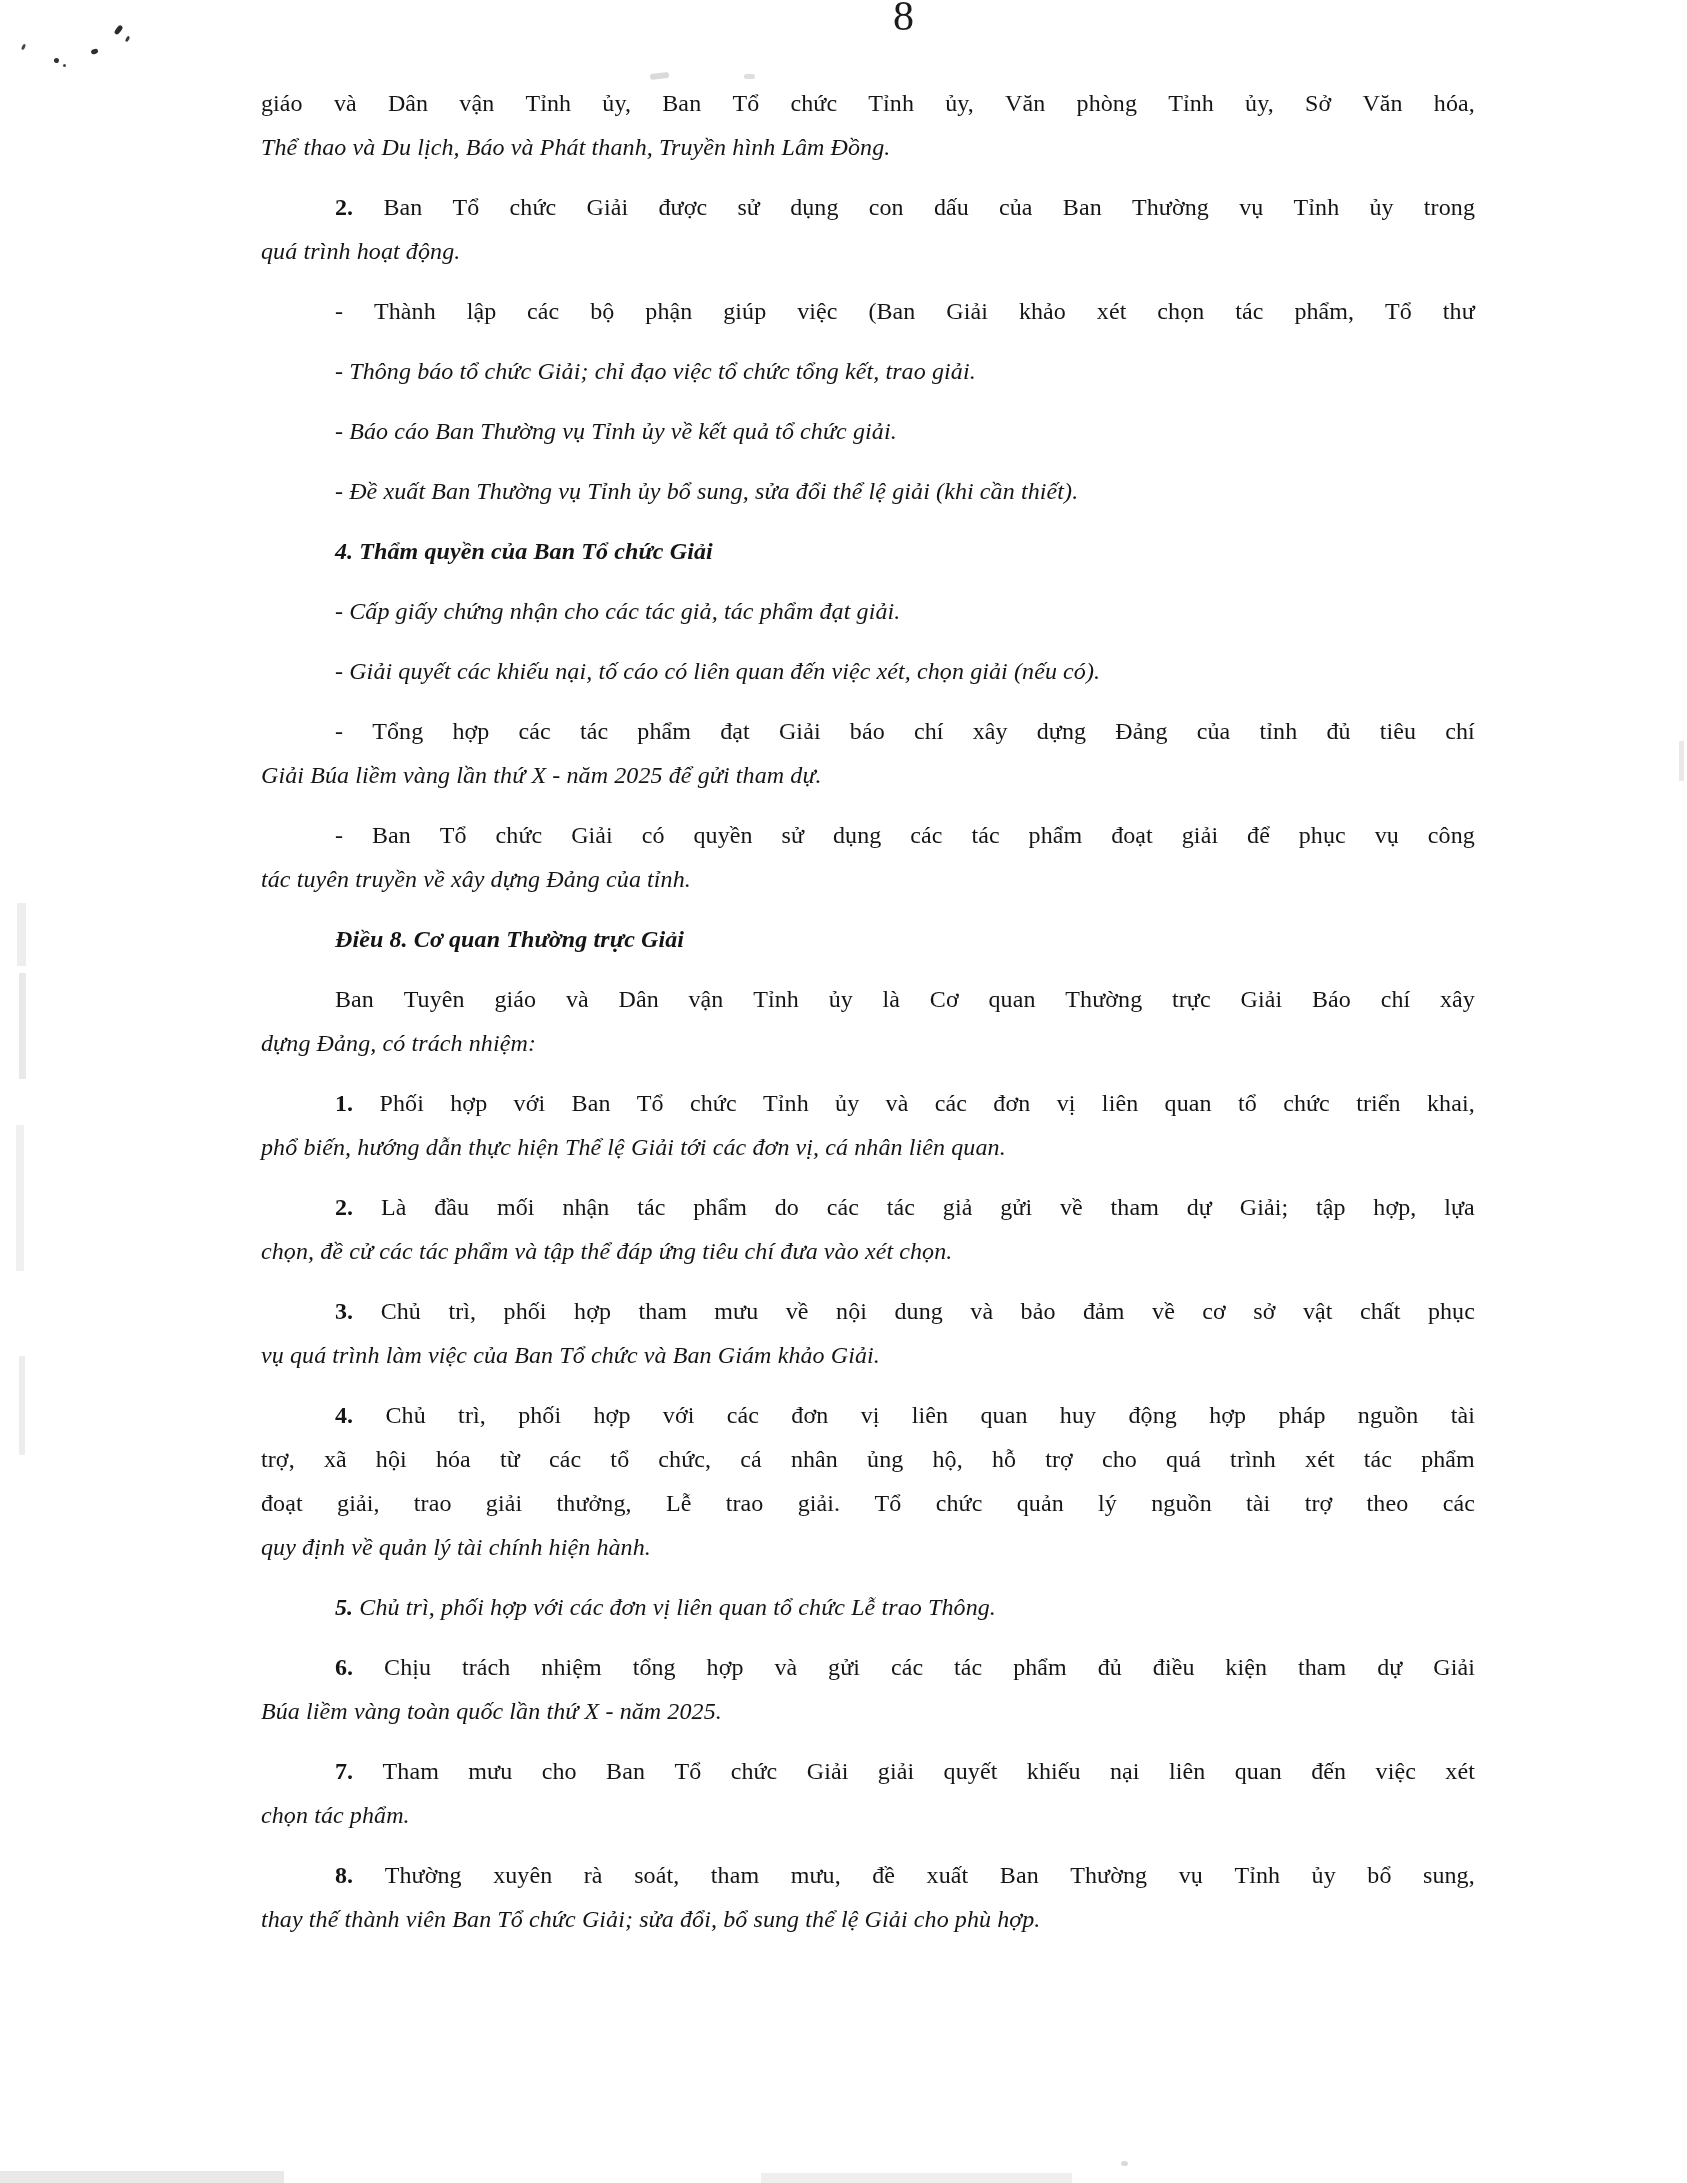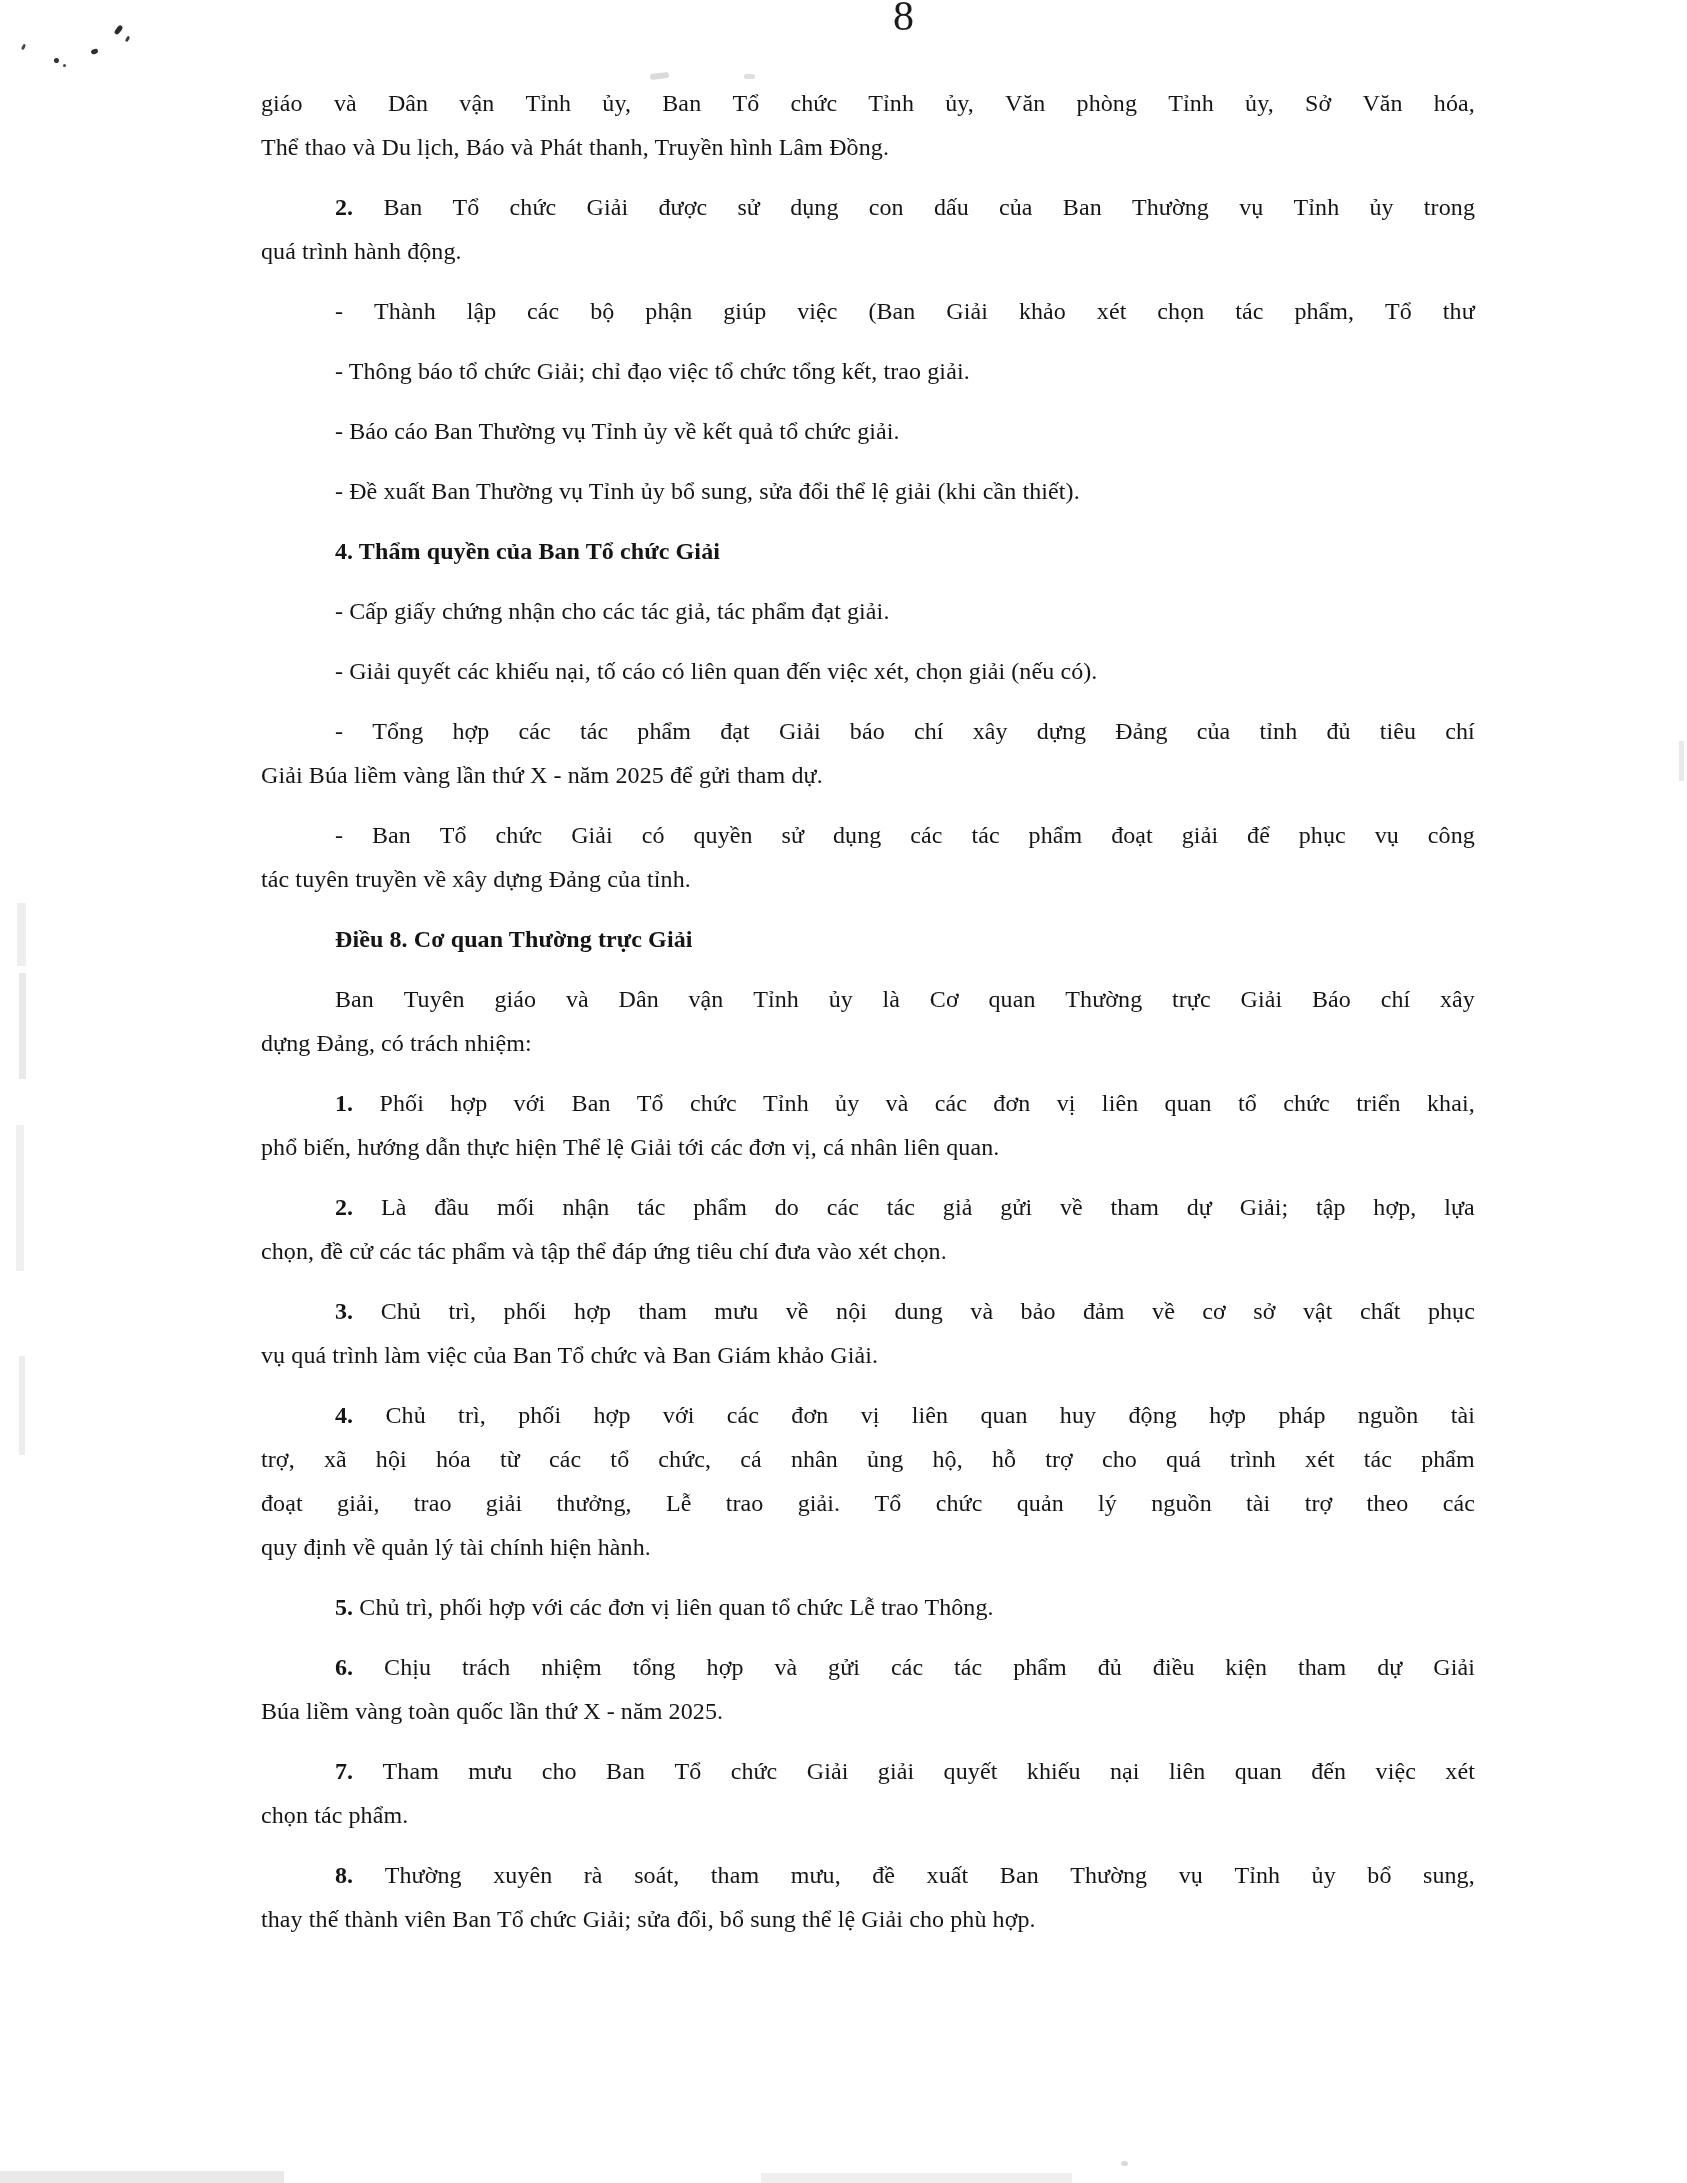--- a/index.html
+++ b/index.html
@@ -16,21 +16,21 @@
   .textblock{
     position:absolute;left:261px;top:81px;width:1214px;
   }
   .para{margin:0 0 16px 0;}
   .line{
     font-size:24px;line-height:44px;
     letter-spacing:0.1px;
     text-align:left;
   }
   .line.ind{text-indent:74px;}
-  .line.last{white-space:nowrap;}
+  .line.last{white-space:nowrap;font-style:italic;}
   .line.head{font-weight:bold;}
   .b{font-weight:bold;}
   
   .line.flex{display:flex;justify-content:space-between;text-indent:0;}
   .line.flex.ind{padding-left:74px;}
   
   .art{position:absolute;pointer-events:none;}
   .sp1{left:116px;top:25px;width:5.3px;height:10px;background:#2a2a2a;transform:rotate(38deg);border-radius:40%;}
   .sp2{left:126px;top:36px;width:3.3px;height:6px;background:#3a3a3a;transform:rotate(30deg);border-radius:40%;}
   .sp3{left:91px;top:49px;width:7.3px;height:4.6px;background:#2f2f2f;transform:rotate(-18deg);border-radius:50%;}
@@ -111,21 +111,21 @@
           <span>con</span>
           <span>dấu</span>
           <span>của</span>
           <span>Ban</span>
           <span>Thường</span>
           <span>vụ</span>
           <span>Tỉnh</span>
           <span>ủy</span>
           <span>trong</span>
         </div>
-      <div class="line last">quá trình hành động.</div>
+      <div class="line last">quá trình hoạt động.</div>
     </div>
 
 
     <div class="para">
       <div class="line j ind flex">
           <span>-</span>
           <span>Thành</span>
           <span>lập</span>
           <span>các</span>
           <span>bộ</span>

